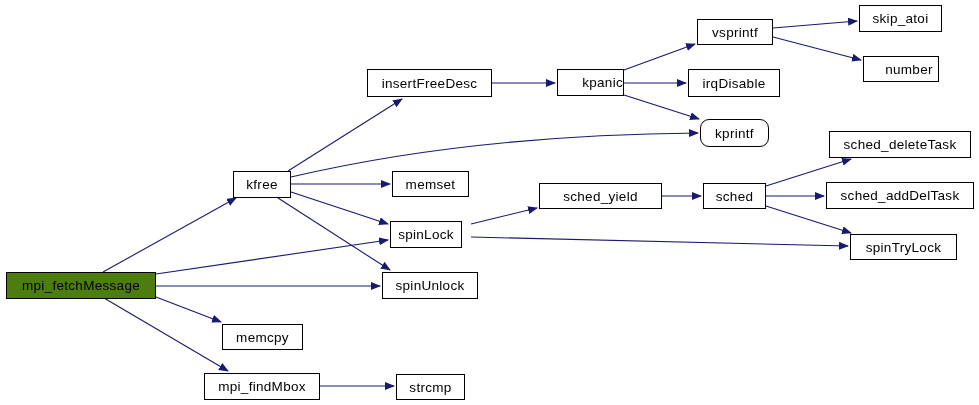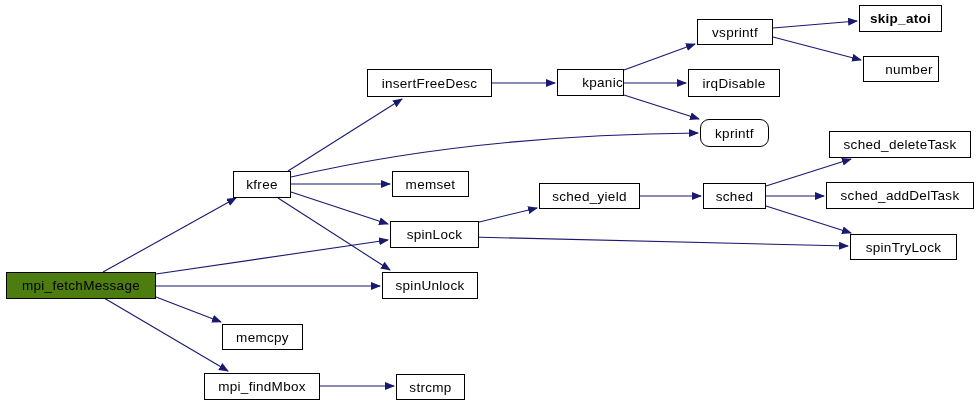--- a/index.html
+++ b/index.html
@@ -87,48 +87,48 @@
       </div>
       <div class="node" style="left: 367px; top: 69px; width: 125px; height: 28px;">
         <span>insertFreeDesc</span>
       </div>
       <div class="node" style="left: 557px; top: 69px; width: 67px; height: 27px; justify-content: flex-end;">
         <span>kpanic</span>
       </div>
       <div class="node" style="left: 697px; top: 19px; width: 76px; height: 26px;">
         <span>vsprintf</span>
       </div>
-      <div class="node" style="left: 859px; top: 5px; width: 83px; height: 27px; font-weight: bold;">
+      <div class="node" style="left: 859px; top: 5px; width: 83px; height: 27px;">
         <span>skip_atoi</span>
       </div>
       <div class="node" style="left: 863px; top: 56px; width: 76px; height: 26px; padding-left: 16px;">
         <span>number</span>
       </div>
       <div class="node" style="left: 688px; top: 69px; width: 92px; height: 28px;">
         <span>irqDisable</span>
       </div>
       <div class="node" style="left: 700px; top: 119px; width: 69px; height: 28px; border-radius: 9px;">
         <span>kprintf</span>
       </div>
       <div class="node" style="left: 392px; top: 171px; width: 77px; height: 26px;">
         <span>memset</span>
       </div>
-      <div class="node" style="left: 539px; top: 183px; width: 101px; height: 26px;">
+      <div class="node" style="left: 539px; top: 183px; width: 123px; height: 26px;">
         <span>sched_yield</span>
       </div>
       <div class="node" style="left: 703px; top: 183px; width: 63px; height: 26px;">
         <span>sched</span>
       </div>
       <div class="node" style="left: 829px; top: 131px; width: 142px; height: 27px;">
         <span>sched_deleteTask</span>
       </div>
       <div class="node" style="left: 826px; top: 182px; width: 148px; height: 27px;">
         <span>sched_addDelTask</span>
       </div>
-      <div class="node" style="left: 390px; top: 221px; width: 89px; height: 27px;">
+      <div class="node" style="left: 390px; top: 221px; width: 72px; height: 27px;">
         <span>spinLock</span>
       </div>
       <div class="node" style="left: 850px; top: 234px; width: 107px; height: 26px;">
         <span>spinTryLock</span>
       </div>
       <div class="node" style="left: 382px; top: 272px; width: 96px; height: 27px;">
         <span>spinUnlock</span>
       </div>
       <div class="node" style="left: 222px; top: 324px; width: 81px; height: 26px;">
         <span>memcpy</span>

